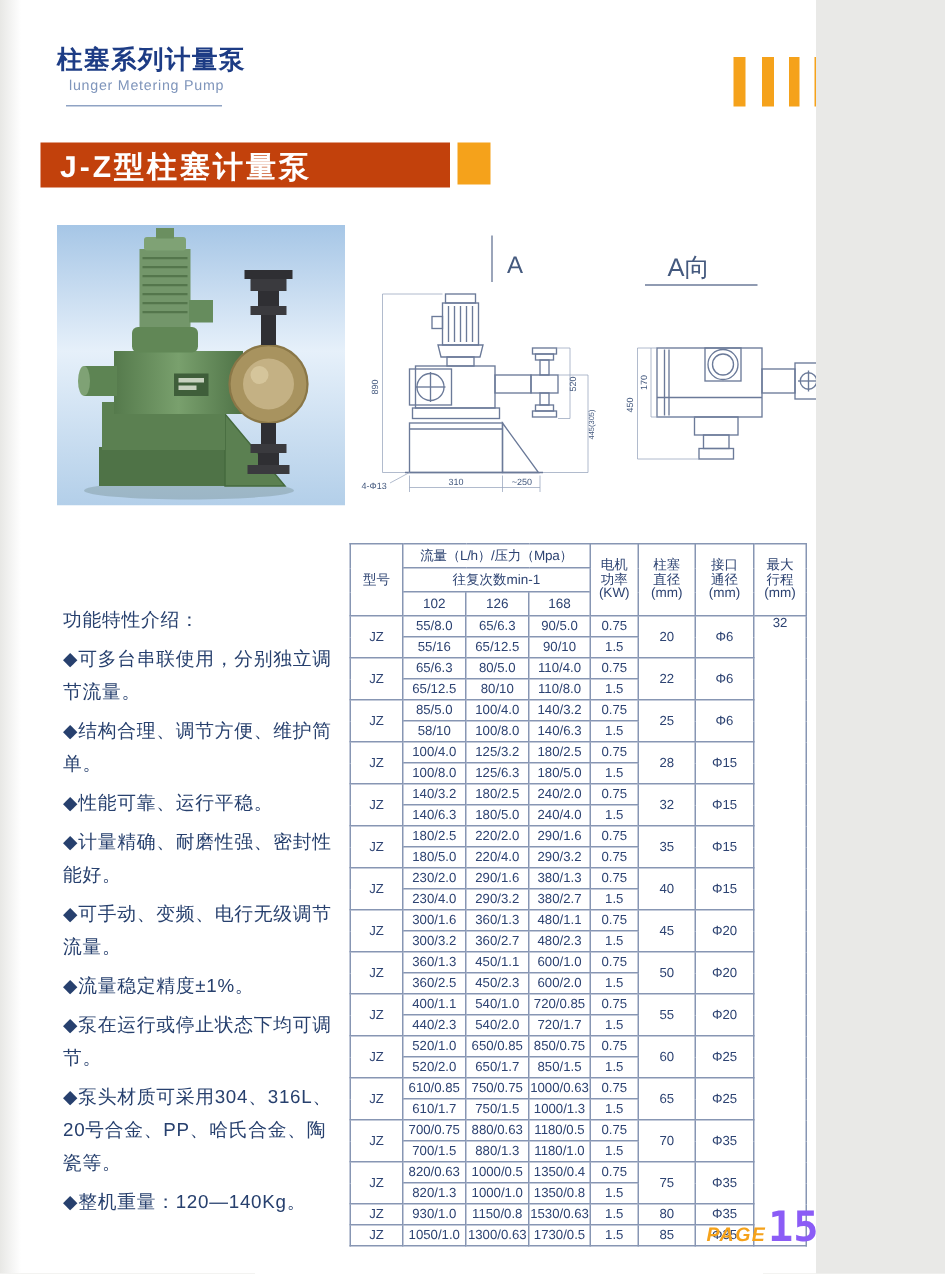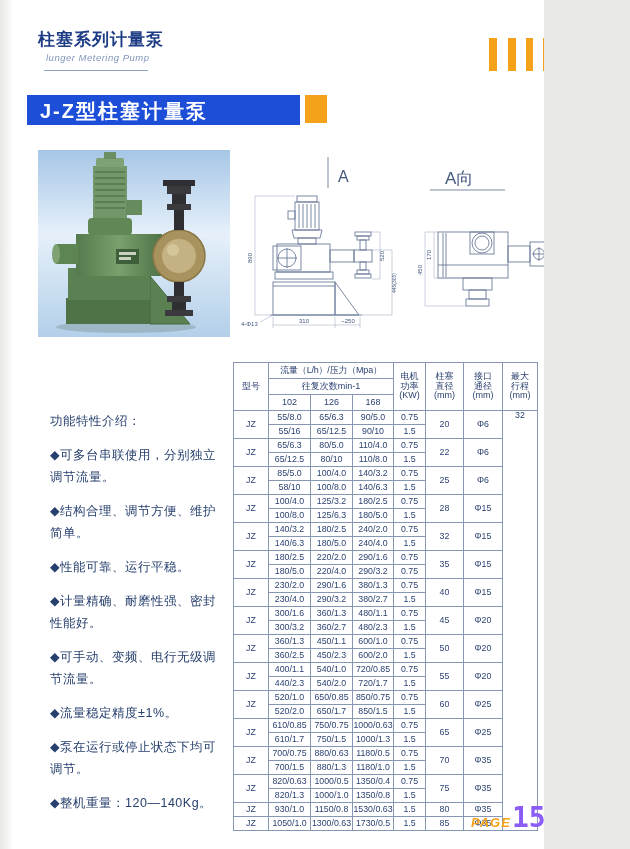--- a/index.html
+++ b/index.html
@@ -2,37 +2,37 @@
 <html><head>
 <meta charset="utf-8">
 <style>
   html,body{margin:0;padding:0;background:#e9e9e7;}
   .page{position:relative;width:544px;height:849px;background:#ffffff;overflow:hidden;
         font-family:"Liberation Sans","DejaVu Sans",sans-serif;}
   .page::before{content:"";position:absolute;left:0;top:0;width:14px;height:100%;
         background:linear-gradient(90deg,#d8d8d4,#ffffff);opacity:.6;}
   
   .hdr-cn{position:absolute;left:38px;top:28px;font-size:17px;font-weight:bold;color:#1d3c85;letter-spacing:1px;}
-  .hdr-en{position:absolute;left:46px;top:52px;font-size:9.5px;color:#7f95bb;letter-spacing:.5px;font-style:italic;}
+  .hdr-en{position:absolute;left:46px;top:52px;font-size:9.5px;color:#7f95bb;letter-spacing:.5px;}
   .hdr-rule{position:absolute;left:44px;top:70px;width:104px;height:1px;background:#8fa3c4;}
   .obar{position:absolute;top:38px;height:33px;background:#f5a21b;}
   .obar.b1{left:489px;width:8px;} .obar.b2{left:508px;width:8px;} .obar.b3{left:526px;width:7px;}
   .obar.b4{left:543px;width:76px;}
   
-  .sec-bar{position:absolute;left:27px;top:95px;width:273px;height:30px;background:#1d4ed8;}
+  .sec-bar{position:absolute;left:27px;top:95px;width:273px;height:30px;background:#c2410c;}
   .sec-bar span{position:absolute;left:13px;top:3px;font-size:20px;font-weight:bold;color:#ffffff;letter-spacing:2px;}
   .sec-sq{position:absolute;left:305px;top:95px;width:22px;height:28px;background:#f5a21b;}
   
   .photo{position:absolute;left:38px;top:150px;width:192px;height:187px;}
   .draw-a{position:absolute;left:240px;top:152px;width:175px;height:190px;}
   .draw-ad{position:absolute;left:415px;top:150px;width:150px;height:190px;}
   
   .features{position:absolute;left:38px;top:398px;width:192px;color:#27406e;}
   .feat-head{font-size:12.5px;margin:0 0 26px 0;letter-spacing:1px;}
-  .features p{font-size:12.5px;line-height:22px;margin:12px;letter-spacing:.5px;}
+  .features p{font-size:12.5px;line-height:22px;margin:4px;letter-spacing:.5px;}
   
   .spec{position:absolute;left:233px;top:362px;}
   table.spec-t{border-collapse:collapse;table-layout:fixed;color:#2d4372;}
   table.spec-t{border:1.5px solid #6e7f9e;}
   table.spec-t td,table.spec-t th{border:1px solid #8796b3;padding:0;text-align:center;
       font-weight:normal;font-size:9px;line-height:1.05;overflow:hidden;}
   table.spec-t th{white-space:pre-line;}
   .hrow1 th,.hrow2 th{height:15px;} .hrow3 th{height:15px;margin-top:41px;}
   .flow-span{font-size:8.3px;letter-spacing:-.2px;}
   table.spec-t tbody td{height:13px;font-size:8.8px;}
@@ -217,20 +217,21 @@
 
   <div class="features">
     <p class="feat-head">功能特性介绍：</p>
     <p>◆可多台串联使用，分别独立调节流量。</p>
     <p>◆结构合理、调节方便、维护简单。</p>
     <p>◆性能可靠、运行平稳。</p>
     <p>◆计量精确、耐磨性强、密封性能好。</p>
     <p>◆可手动、变频、电行无级调节流量。</p>
     <p>◆流量稳定精度±1%。</p>
     <p>◆泵在运行或停止状态下均可调节。</p>
+    <p>◆泵头材质可采用304、316L、20号合金、PP、哈氏合金、陶瓷等。</p>
     <p>◆整机重量：120—140Kg。</p>
   </div>
 
   <div class="spec">
     <table class="spec-t">
       <colgroup>
         <col style="width:35px">
           <col style="width:42px">
           <col style="width:42px">
           <col style="width:41px">

